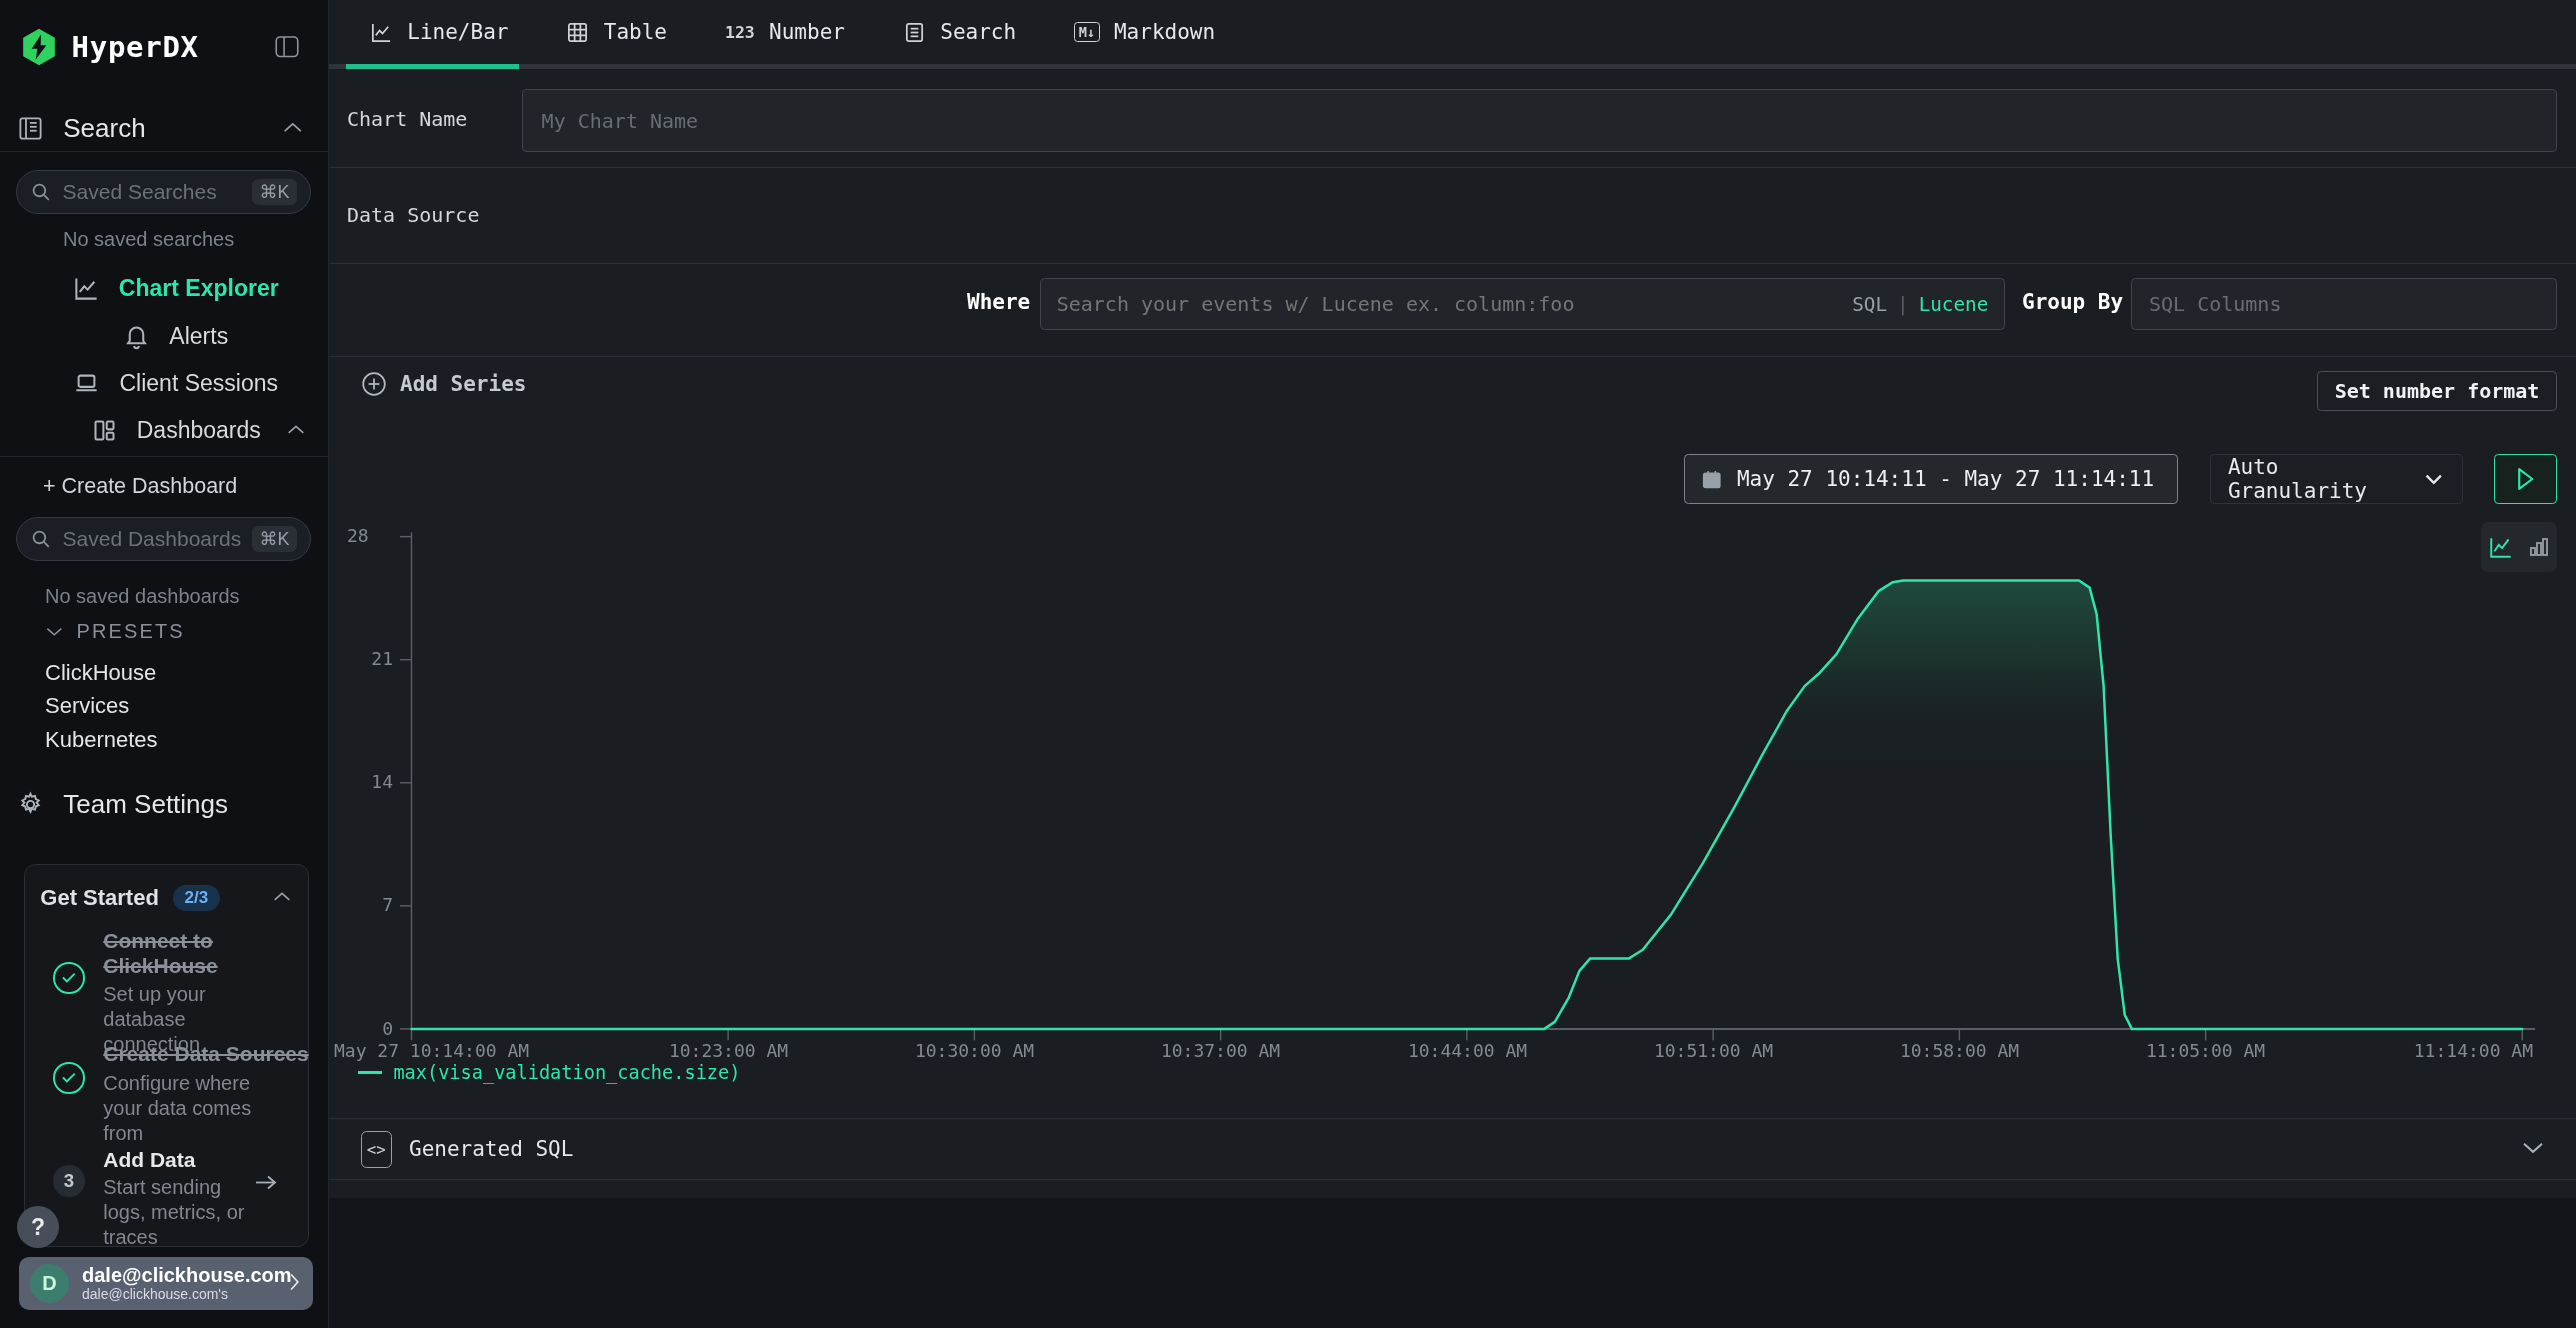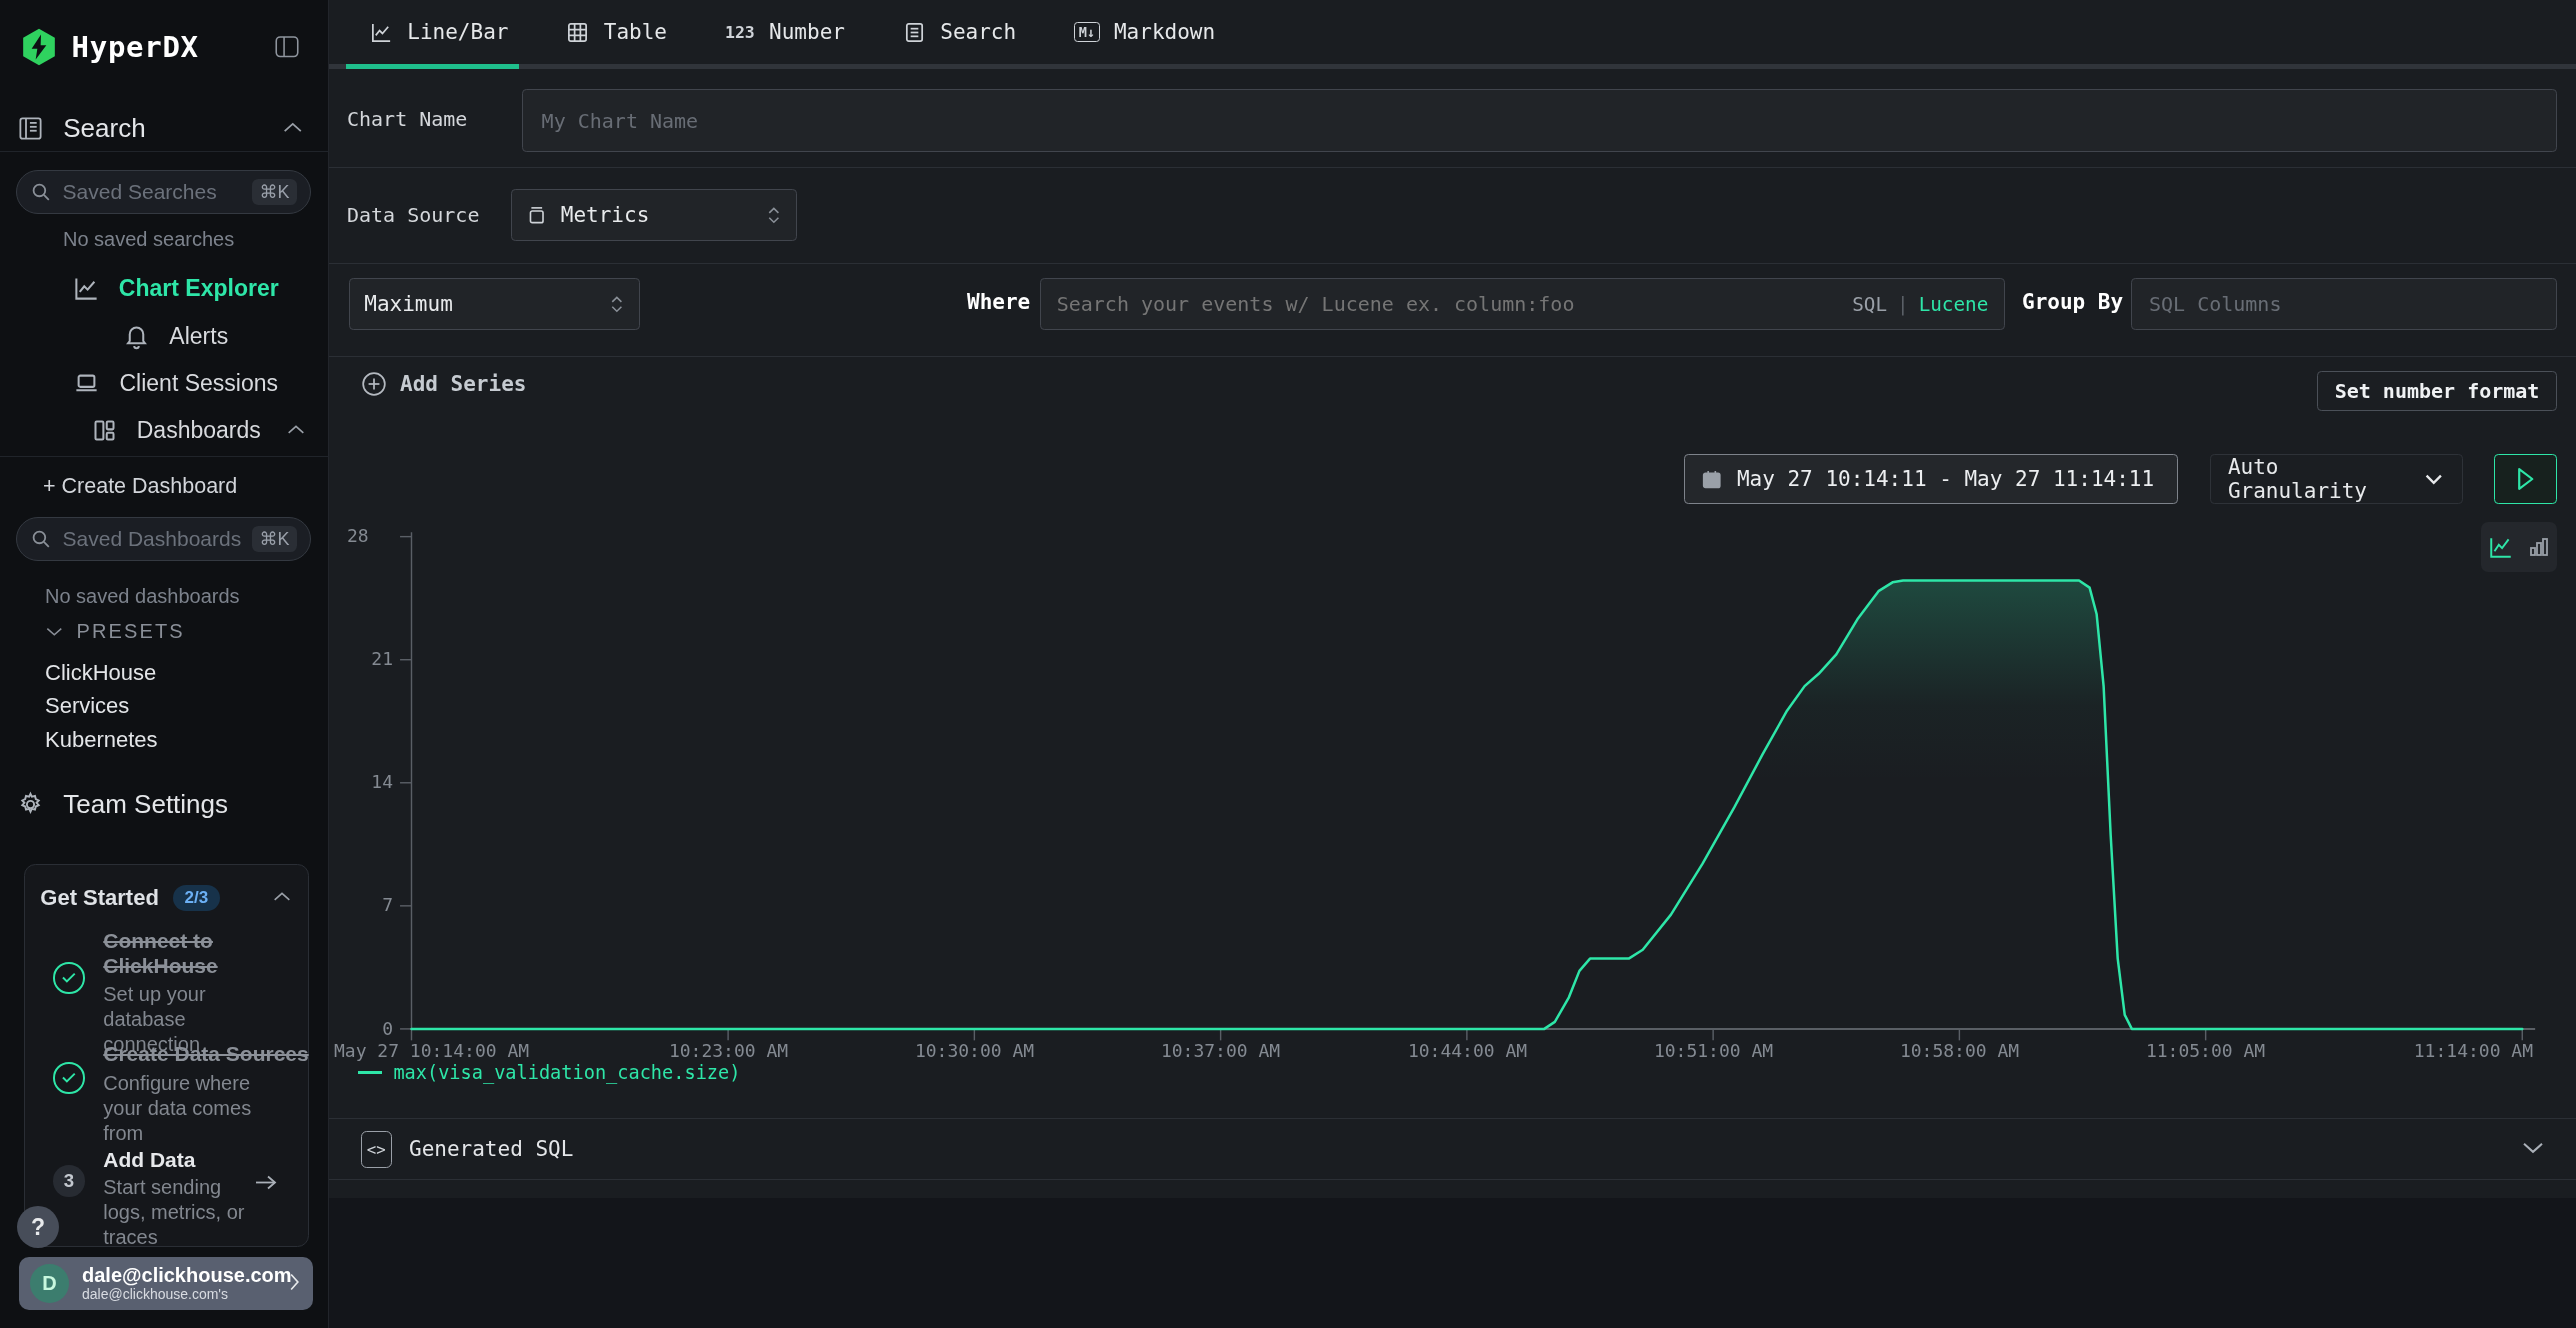--- a/index.html
+++ b/index.html
@@ -340,50 +340,22 @@
         <span>Markdown</span>
       </div>
       <div class="tab-underline"></div>
     </div>
 
     <div class="abs frow-label" style="left:18px; top:107px">Chart Name</div>
     <input class="abs tbox" style="left: 193px; top: 89px; width: 2035px; height: 63px; font-size: 20px; padding: 0px 18.6px;" placeholder="My Chart Name">
     <div class="divider" style="top:167px"></div>
 
     <div class="abs frow-label" style="left:18px; top:203px">Data Source</div>
-    <div class="abs tbox selbox" style="left:182px; top:189px; width:286px; height:52px">
-      <svg width="21.5" height="23" viewBox="0 0 24 24" fill="none" stroke="#cfd3d8" stroke-width="1.8">
-        <rect x="5" y="7" width="14" height="13" rx="2"></rect>
-          <line x1="5" y1="11.5" x2="19" y2="11.5" opacity="0"></line>
-          <line x1="6" y1="3.5" x2="18" y2="3.5"></line>
-          <line x1="5.5" y1="5.8" x2="18.5" y2="5.8" opacity="0"></line>
-      </svg>
-      <span style="font-size:21px">Metrics</span>
-      <span class="updown">
-        <svg width="15.7" height="8.6" viewBox="0 0 24 12" fill="none" stroke="currentColor" stroke-width="2.4">
-            <polyline points="5,10 12,3 19,10"></polyline>
-          </svg>
-        <svg width="15.7" height="8.6" viewBox="0 0 24 12" fill="none" stroke="currentColor" stroke-width="2.4">
-            <polyline points="5,2 12,9 19,2"></polyline>
-          </svg>
-      </span>
-    </div>
     <div class="divider" style="top:263px"></div>
 
-    <div class="abs tbox selbox" style="left:20px; top:278px; width:291px; height:52px">
-      <span style="font-size:21px">Maximum</span>
-      <span class="updown">
-        <svg width="15.7" height="8.6" viewBox="0 0 24 12" fill="none" stroke="currentColor" stroke-width="2.4">
-            <polyline points="5,10 12,3 19,10"></polyline>
-          </svg>
-        <svg width="15.7" height="8.6" viewBox="0 0 24 12" fill="none" stroke="currentColor" stroke-width="2.4">
-            <polyline points="5,2 12,9 19,2"></polyline>
-          </svg>
-      </span>
-    </div>
     <div class="abs" style="left:638px; top:290px; font-size:21px; font-weight:bold; color:#ffffff">Where</div>
     <div class="abs tbox" style="left:711px; top:278px; width:965px; height:52px; display:flex; align-items:center; padding:0 15.7px">
       <input style="flex: 1 1 0%; background: transparent; border: none; outline: none; color: rgb(232, 234, 236); font-family: &quot;DejaVu Sans Mono&quot;, monospace; font-size: 20px; min-width: 0px;" placeholder="Search your events w/ Lucene ex. column:foo">
       <span class="lang-sql">SQL</span>
       <span class="lang-sep">|</span>
       <span class="lang-lucene">Lucene</span>
     </div>
     <div class="abs" style="left:1693px; top:290px; font-size:21px; font-weight:bold; color:#ffffff">Group By</div>
     <input class="abs tbox" style="left: 1802px; top: 278px; width: 426px; height: 52px; font-size: 20px; padding: 0px 17px;" placeholder="SQL Columns">
     <div class="divider" style="top:356px"></div>

